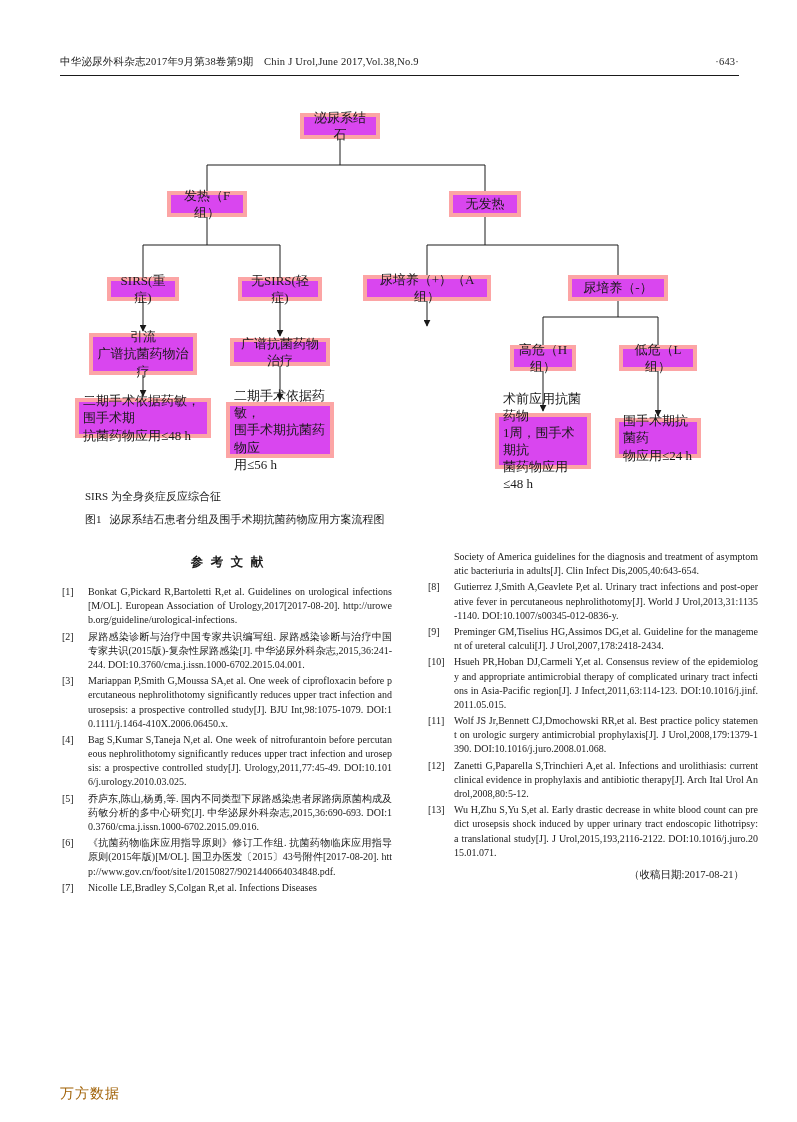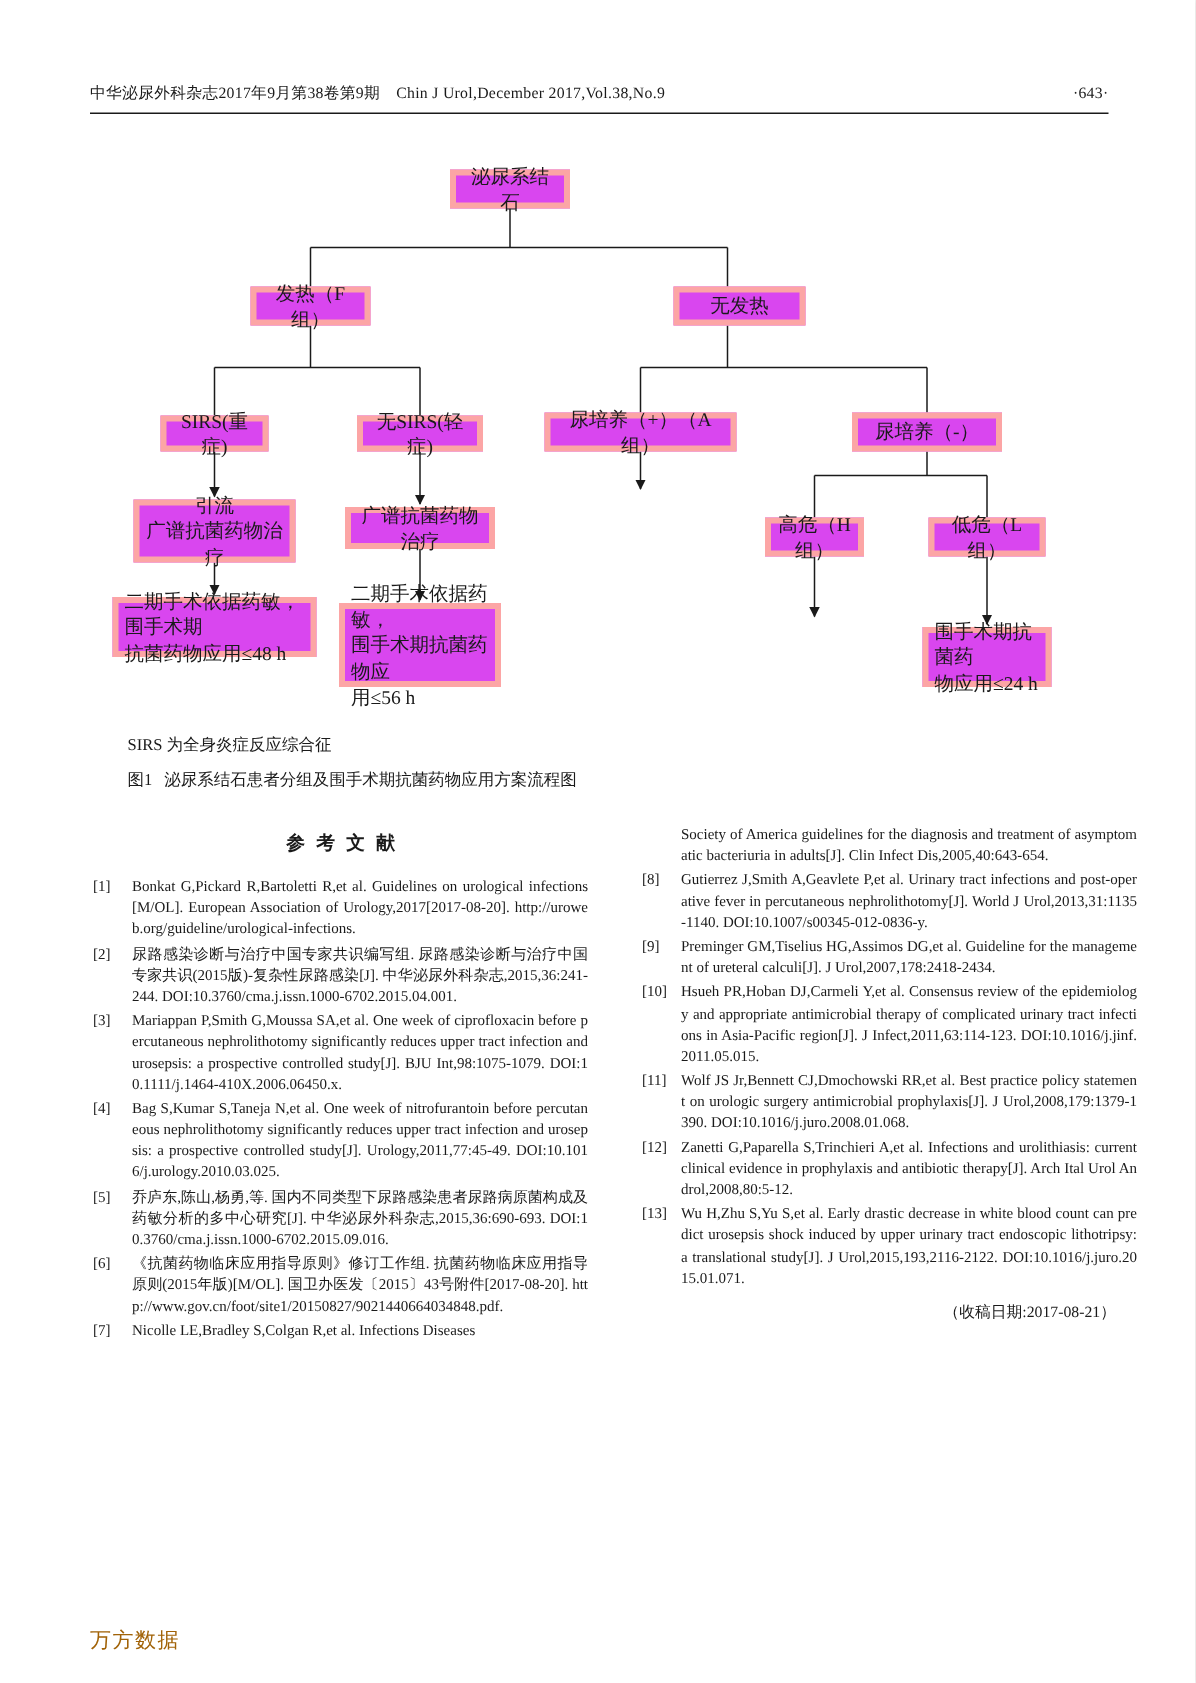--- a/index.html
+++ b/index.html
@@ -47,21 +47,21 @@
   .ref-meta { font-size: 10.5px; text-align: right; padding-right: 14px; margin-top: 8px; }
 
   .watermark { position: absolute; left: 60px; top: 1085px; font-size: 14px; color: #a16207; letter-spacing: 1px; }
 </style>
 </head>
 <body>
 
 <div class="page">
 
   <header class="page-header">
-    <span>中华泌尿外科杂志2017年9月第38卷第9期　Chin J Urol,December 2017,Vol.38,No.9</span>
+    <span>中华泌尿外科杂志2017年9月第38卷第9期　Chin J Urol,June 2017,Vol.38,No.9</span>
     <span>·643·</span>
   </header>
   <div class="header-rule"></div>
 
   <section class="flowchart">
     <svg class="connectors" width="690" height="378" viewBox="0 0 690 378">
       <defs>
         <marker id="arrow" viewBox="0 0 10 10" refX="9" refY="5" markerWidth="7" markerHeight="7" orient="auto">
           <path d="M0,0 L10,5 L0,10 z" fill="#1a1a1a"></path>
         </marker>
@@ -92,35 +92,38 @@
         <line x1="372" y1="196" x2="372" y2="221" marker-end="url(#arrow)"></line>
         <line x1="88" y1="270" x2="88" y2="291" marker-end="url(#arrow)"></line>
         <line x1="225" y1="261" x2="225" y2="295" marker-end="url(#arrow)"></line>
         <line x1="488" y1="266" x2="488" y2="306" marker-end="url(#arrow)"></line>
         <line x1="603" y1="266" x2="603" y2="311" marker-end="url(#arrow)"></line>
       </g>
     </svg>
 
     <div class="node" style="left:245px; top:8px;   width:80px;  height:26px;">泌尿系结石</div>
     <div class="node" style="left:112px; top:86px;  width:80px;  height:26px;">发热（F组）</div>
-    <div class="node" style="left:394px; top:86px;  width:88px;  height:26px;">无发热</div>
+    <div class="node" style="left:394px; top:86px;  width:72px;  height:26px;">无发热</div>
     <div class="node" style="left:52px;  top:172px; width:72px;  height:24px;">SIRS(重症)</div>
     <div class="node" style="left:183px; top:172px; width:84px;  height:24px;">无SIRS(轻症)</div>
     <div class="node" style="left:308px; top:170px; width:128px; height:26px;">尿培养（+）（A组）</div>
     <div class="node" style="left:513px; top:170px; width:100px; height:26px;">尿培养（-）</div>
     <div class="node" style="left:34px;  top:228px; width:108px; height:42px;">引流
 广谱抗菌药物治疗</div>
     <div class="node" style="left:175px; top:233px; width:100px; height:28px;">广谱抗菌药物治疗</div>
     <div class="node" style="left:455px; top:240px; width:66px;  height:26px;">高危（H组）</div>
     <div class="node" style="left:564px; top:240px; width:78px;  height:26px;">低危（L组）</div>
     <div class="node ta-left" style="left:20px;  top:293px; width:136px; height:40px;">二期手术依据药敏，围手术期
 抗菌药物应用≤48 h</div>
     <div class="node ta-left" style="left:171px; top:297px; width:108px; height:56px;">二期手术依据药敏，
 围手术期抗菌药物应
 用≤56 h</div>
+    <div class="node ta-left" style="left:440px; top:308px; width:96px;  height:56px;">术前应用抗菌药物
+1周，围手术期抗
+菌药物应用≤48 h</div>
     <div class="node ta-left" style="left:560px; top:313px; width:86px;  height:40px;">围手术期抗菌药
 物应用≤24 h</div>
   </section>
 
   <div class="fig-note">SIRS 为全身炎症反应综合征</div>
   <div class="fig-caption">
     <span class="cap-label">图1</span><span>泌尿系结石患者分组及围手术期抗菌药物应用方案流程图</span>
   </div>
 
   <section class="references">

